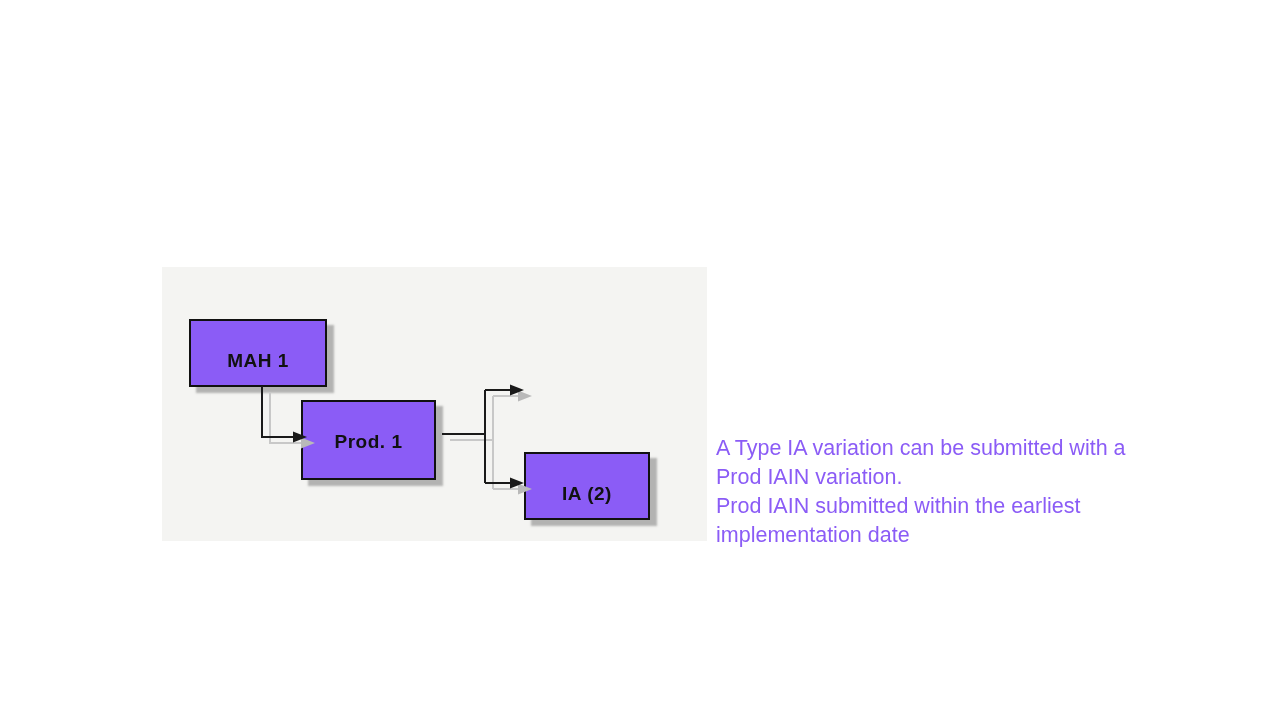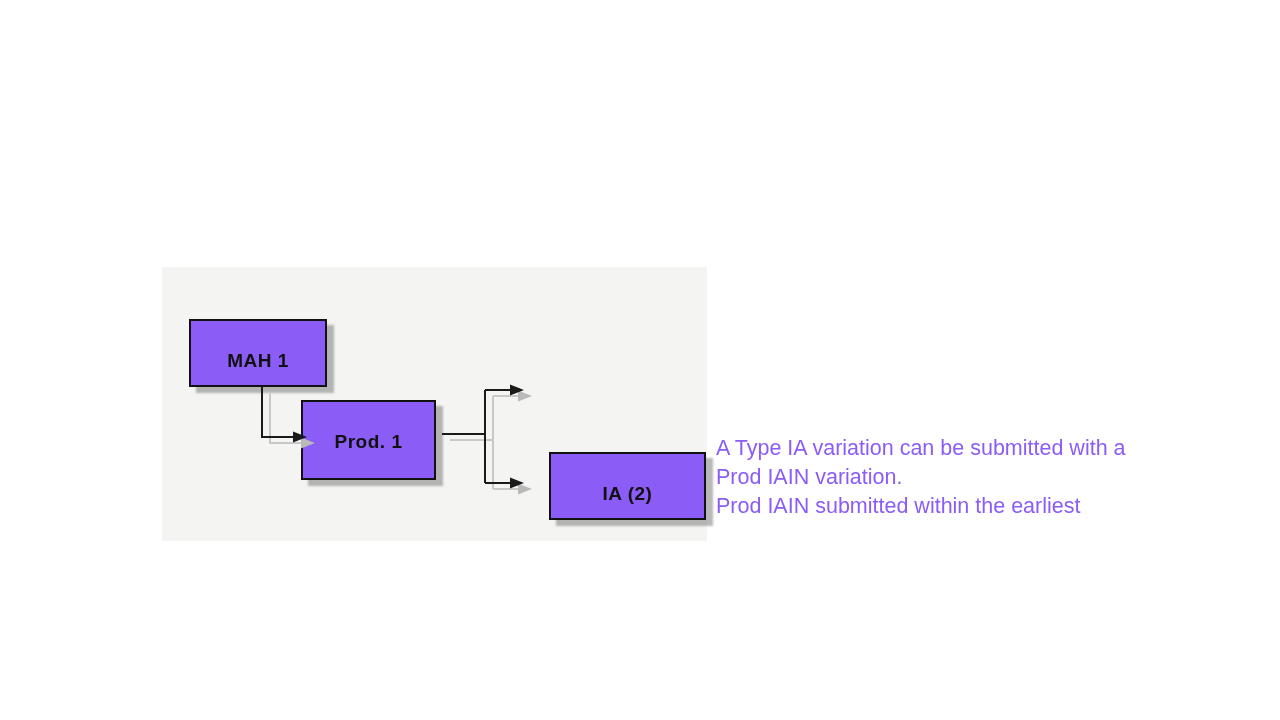--- a/index.html
+++ b/index.html
@@ -37,21 +37,21 @@
   }
   .node-label {
     font-size: 19px;
     font-weight: bold;
     letter-spacing: 0.5px;
     color: #111111;
   }
   .node-mah1  { left: 27px;  top: 52px;  width: 138px; height: 68px; }
   .node-prod1 { left: 139px; top: 133px; width: 135px; height: 80px; }
   .node-ia1   { left: 362px; top: 88px;  width: 136px; height: 70px; }
-  .node-ia2   { left: 362px; top: 185px; width: 157px; height: 68px; margin-left: 25px; }
+  .node-ia2   { left: 362px; top: 185px; width: 126px; height: 68px; }
   .connector-layer {
     position: absolute;
     left: 0;
     top: 0;
     width: 545px;
     height: 274px;
     z-index: 2;
     pointer-events: none;
   }
   .annotation {
@@ -103,15 +103,16 @@
         <polygon points="362,216 348,210.5 348,221.5" fill="#1a1a1a"></polygon>
       </g>
     </svg>
 
   </div>
 
   <div class="annotation">
     <div>A Type IA variation can be submitted with a</div>
     <div>Prod IAIN variation.</div>
     <div>Prod IAIN submitted within the earliest</div>
+    <div>implementation date</div>
   </div>
 
 </div>
 
 </body></html>

